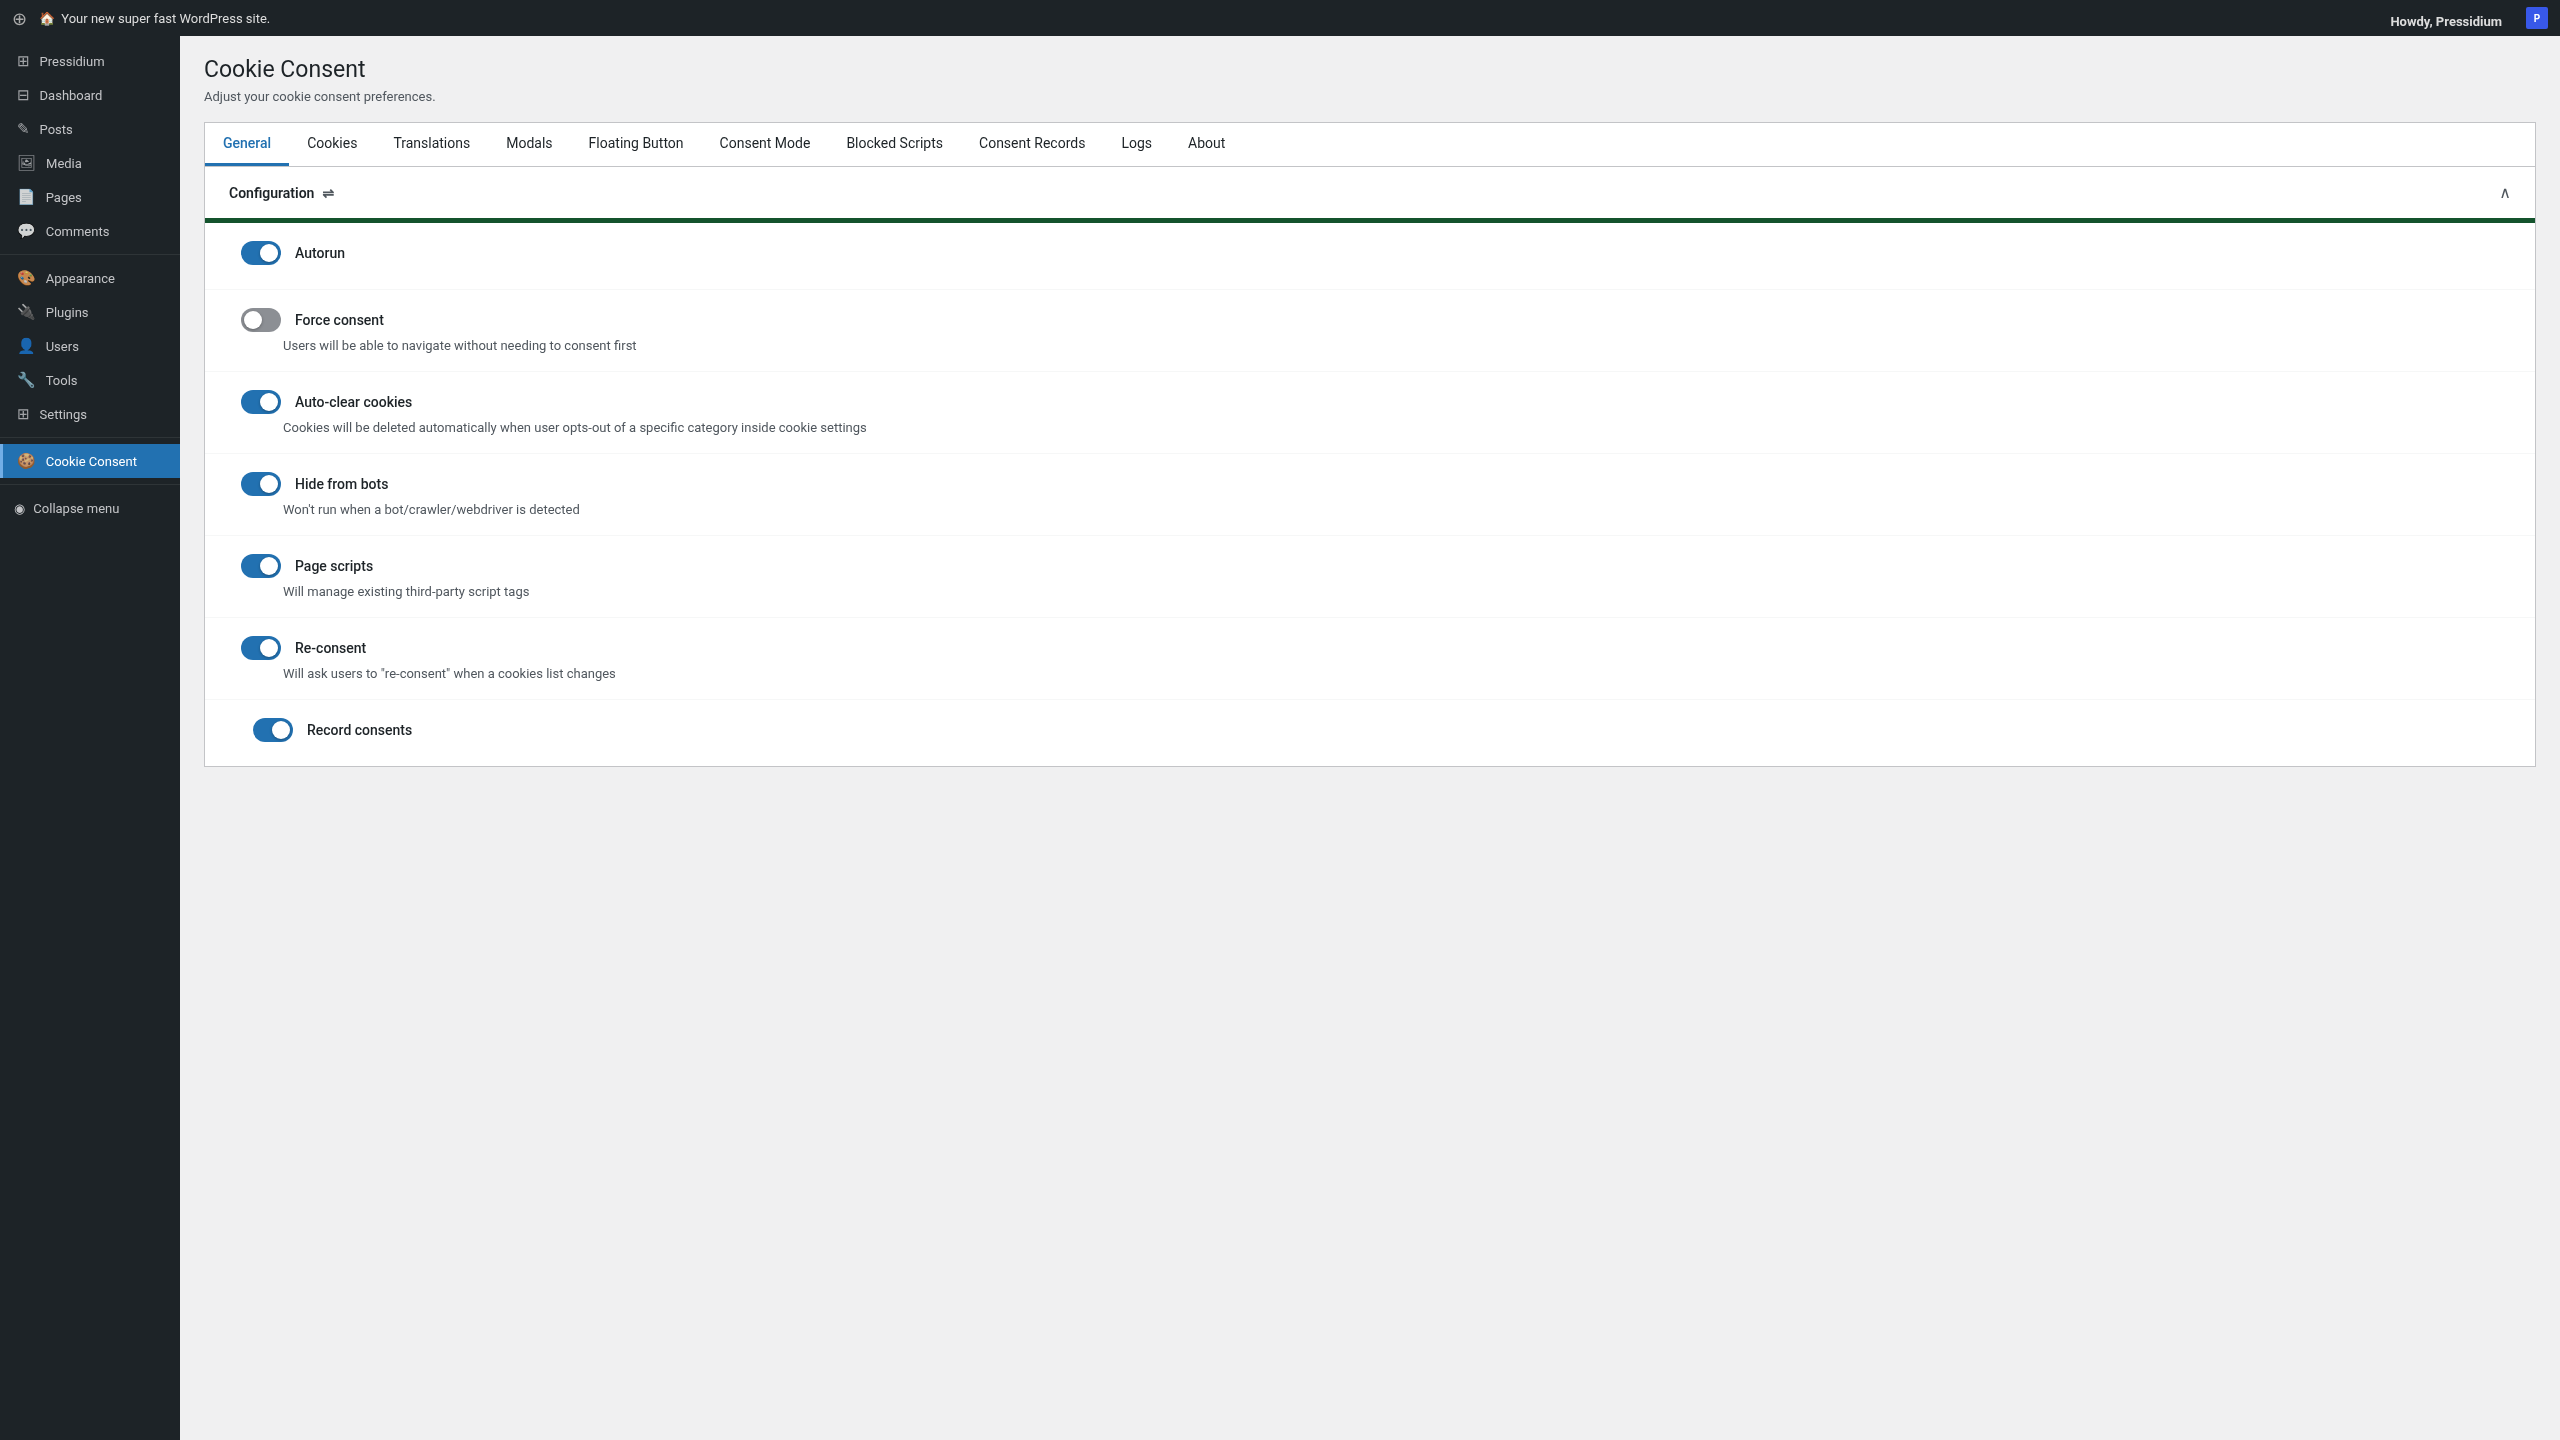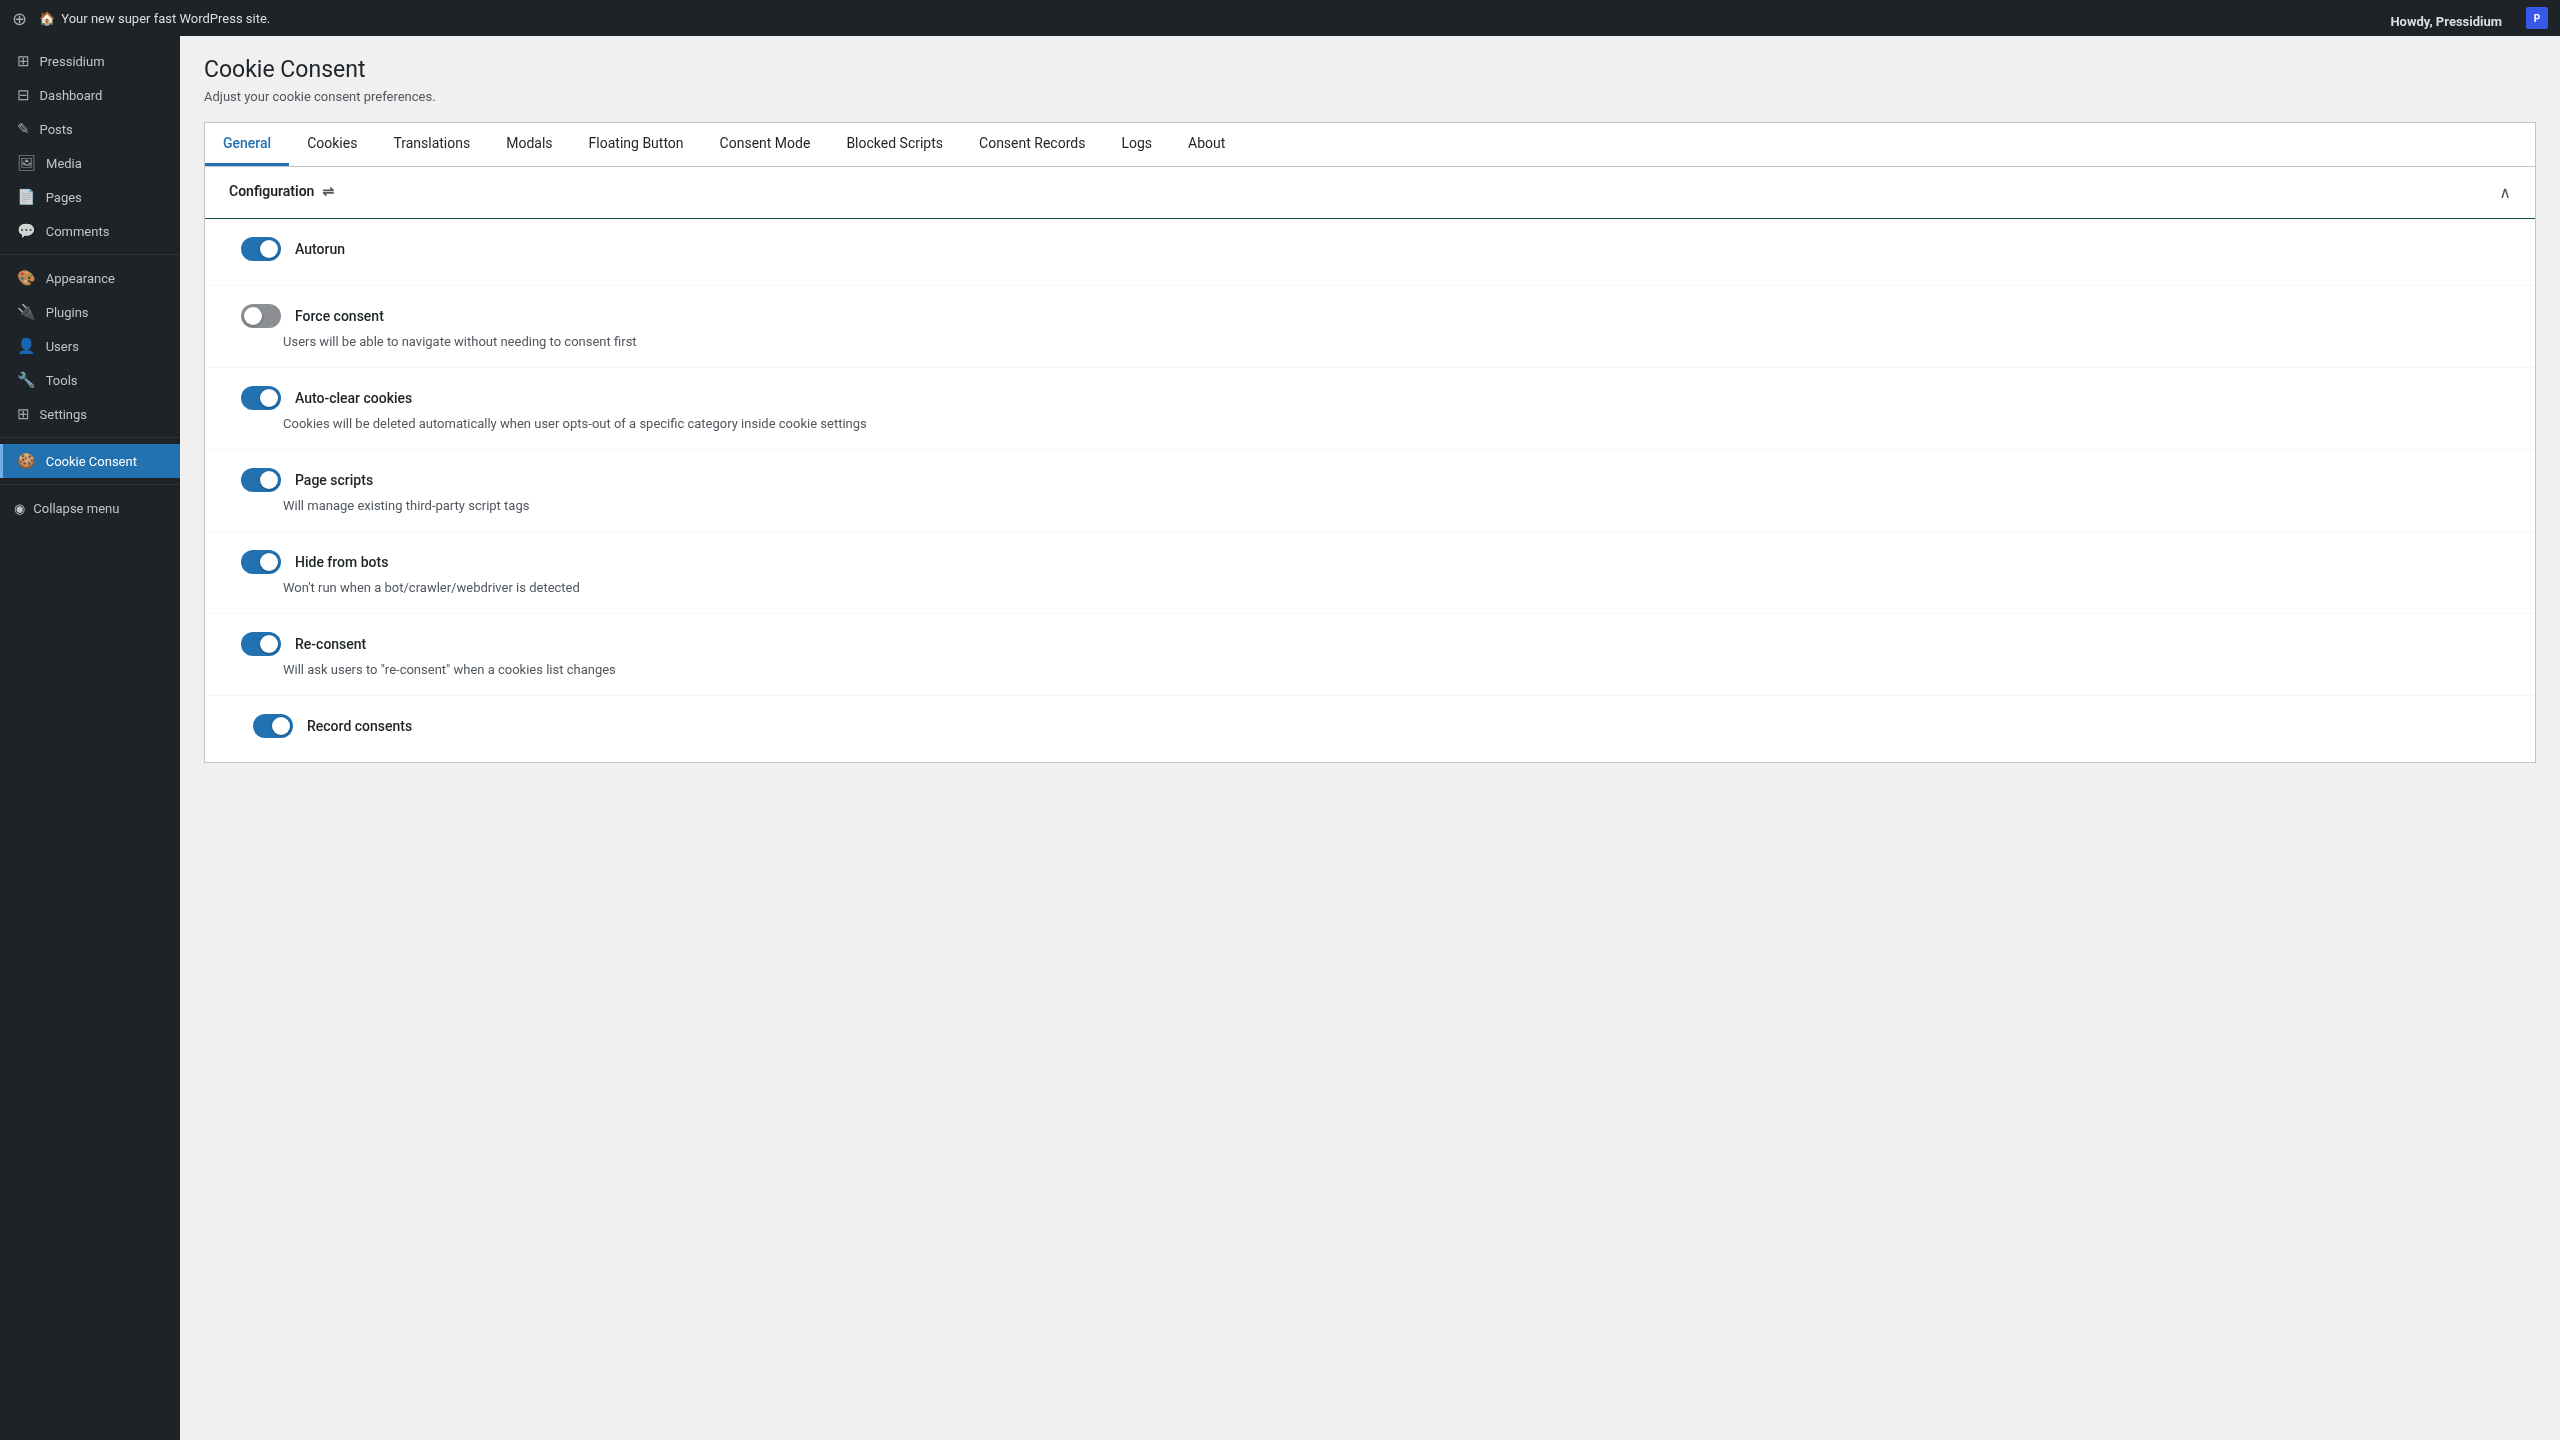--- a/index.html
+++ b/index.html
@@ -76,24 +76,24 @@
 
     
     .settings-panel {
       background: #fff;
       border: 1px solid #c3c4c7;
     }
 
     
     .config-header {
       display: flex;
-      align-items: flex-start;
+      align-items: center;
       justify-content: space-between;
       padding: 16px 24px;
-      border-bottom: 1px solid #14532d;
+      border-bottom: 5px solid #14532d;
     }
     .config-title {
       font-size: 14px;
       font-weight: 600;
       color: #1d2327;
       display: flex;
       align-items: center;
       gap: 8px;
     }
     .config-icon { color: #50575e; font-size: 14px; }
@@ -291,36 +291,36 @@
       </div>
 
       <div class="setting-row">
         <div class="setting-top">
           <label class="toggle">
             <input type="checkbox" checked="" style="">
             <div class="toggle-track on">
               <div class="toggle-thumb"></div>
             </div>
           </label>
+          <span class="setting-label">Hide from bots</span>
+        </div>
+        <p class="setting-desc">Won't run when a bot/crawler/webdriver is detected</p>
+      </div>
+
+      <div class="setting-row">
+        <div class="setting-top">
+          <label class="toggle">
+            <input type="checkbox" checked="" style="">
+            <div class="toggle-track on">
+              <div class="toggle-thumb"></div>
+            </div>
+          </label>
           <span class="setting-label">Page scripts</span>
         </div>
         <p class="setting-desc">Will manage existing third-party script tags</p>
-      </div>
-
-      <div class="setting-row">
-        <div class="setting-top">
-          <label class="toggle">
-            <input type="checkbox" checked="" style="">
-            <div class="toggle-track on">
-              <div class="toggle-thumb"></div>
-            </div>
-          </label>
-          <span class="setting-label">Hide from bots</span>
-        </div>
-        <p class="setting-desc">Won't run when a bot/crawler/webdriver is detected</p>
       </div>
 
       <div class="setting-row">
         <div class="setting-top">
           <label class="toggle">
             <input type="checkbox" checked="" style="">
             <div class="toggle-track on">
               <div class="toggle-thumb"></div>
             </div>
           </label>

